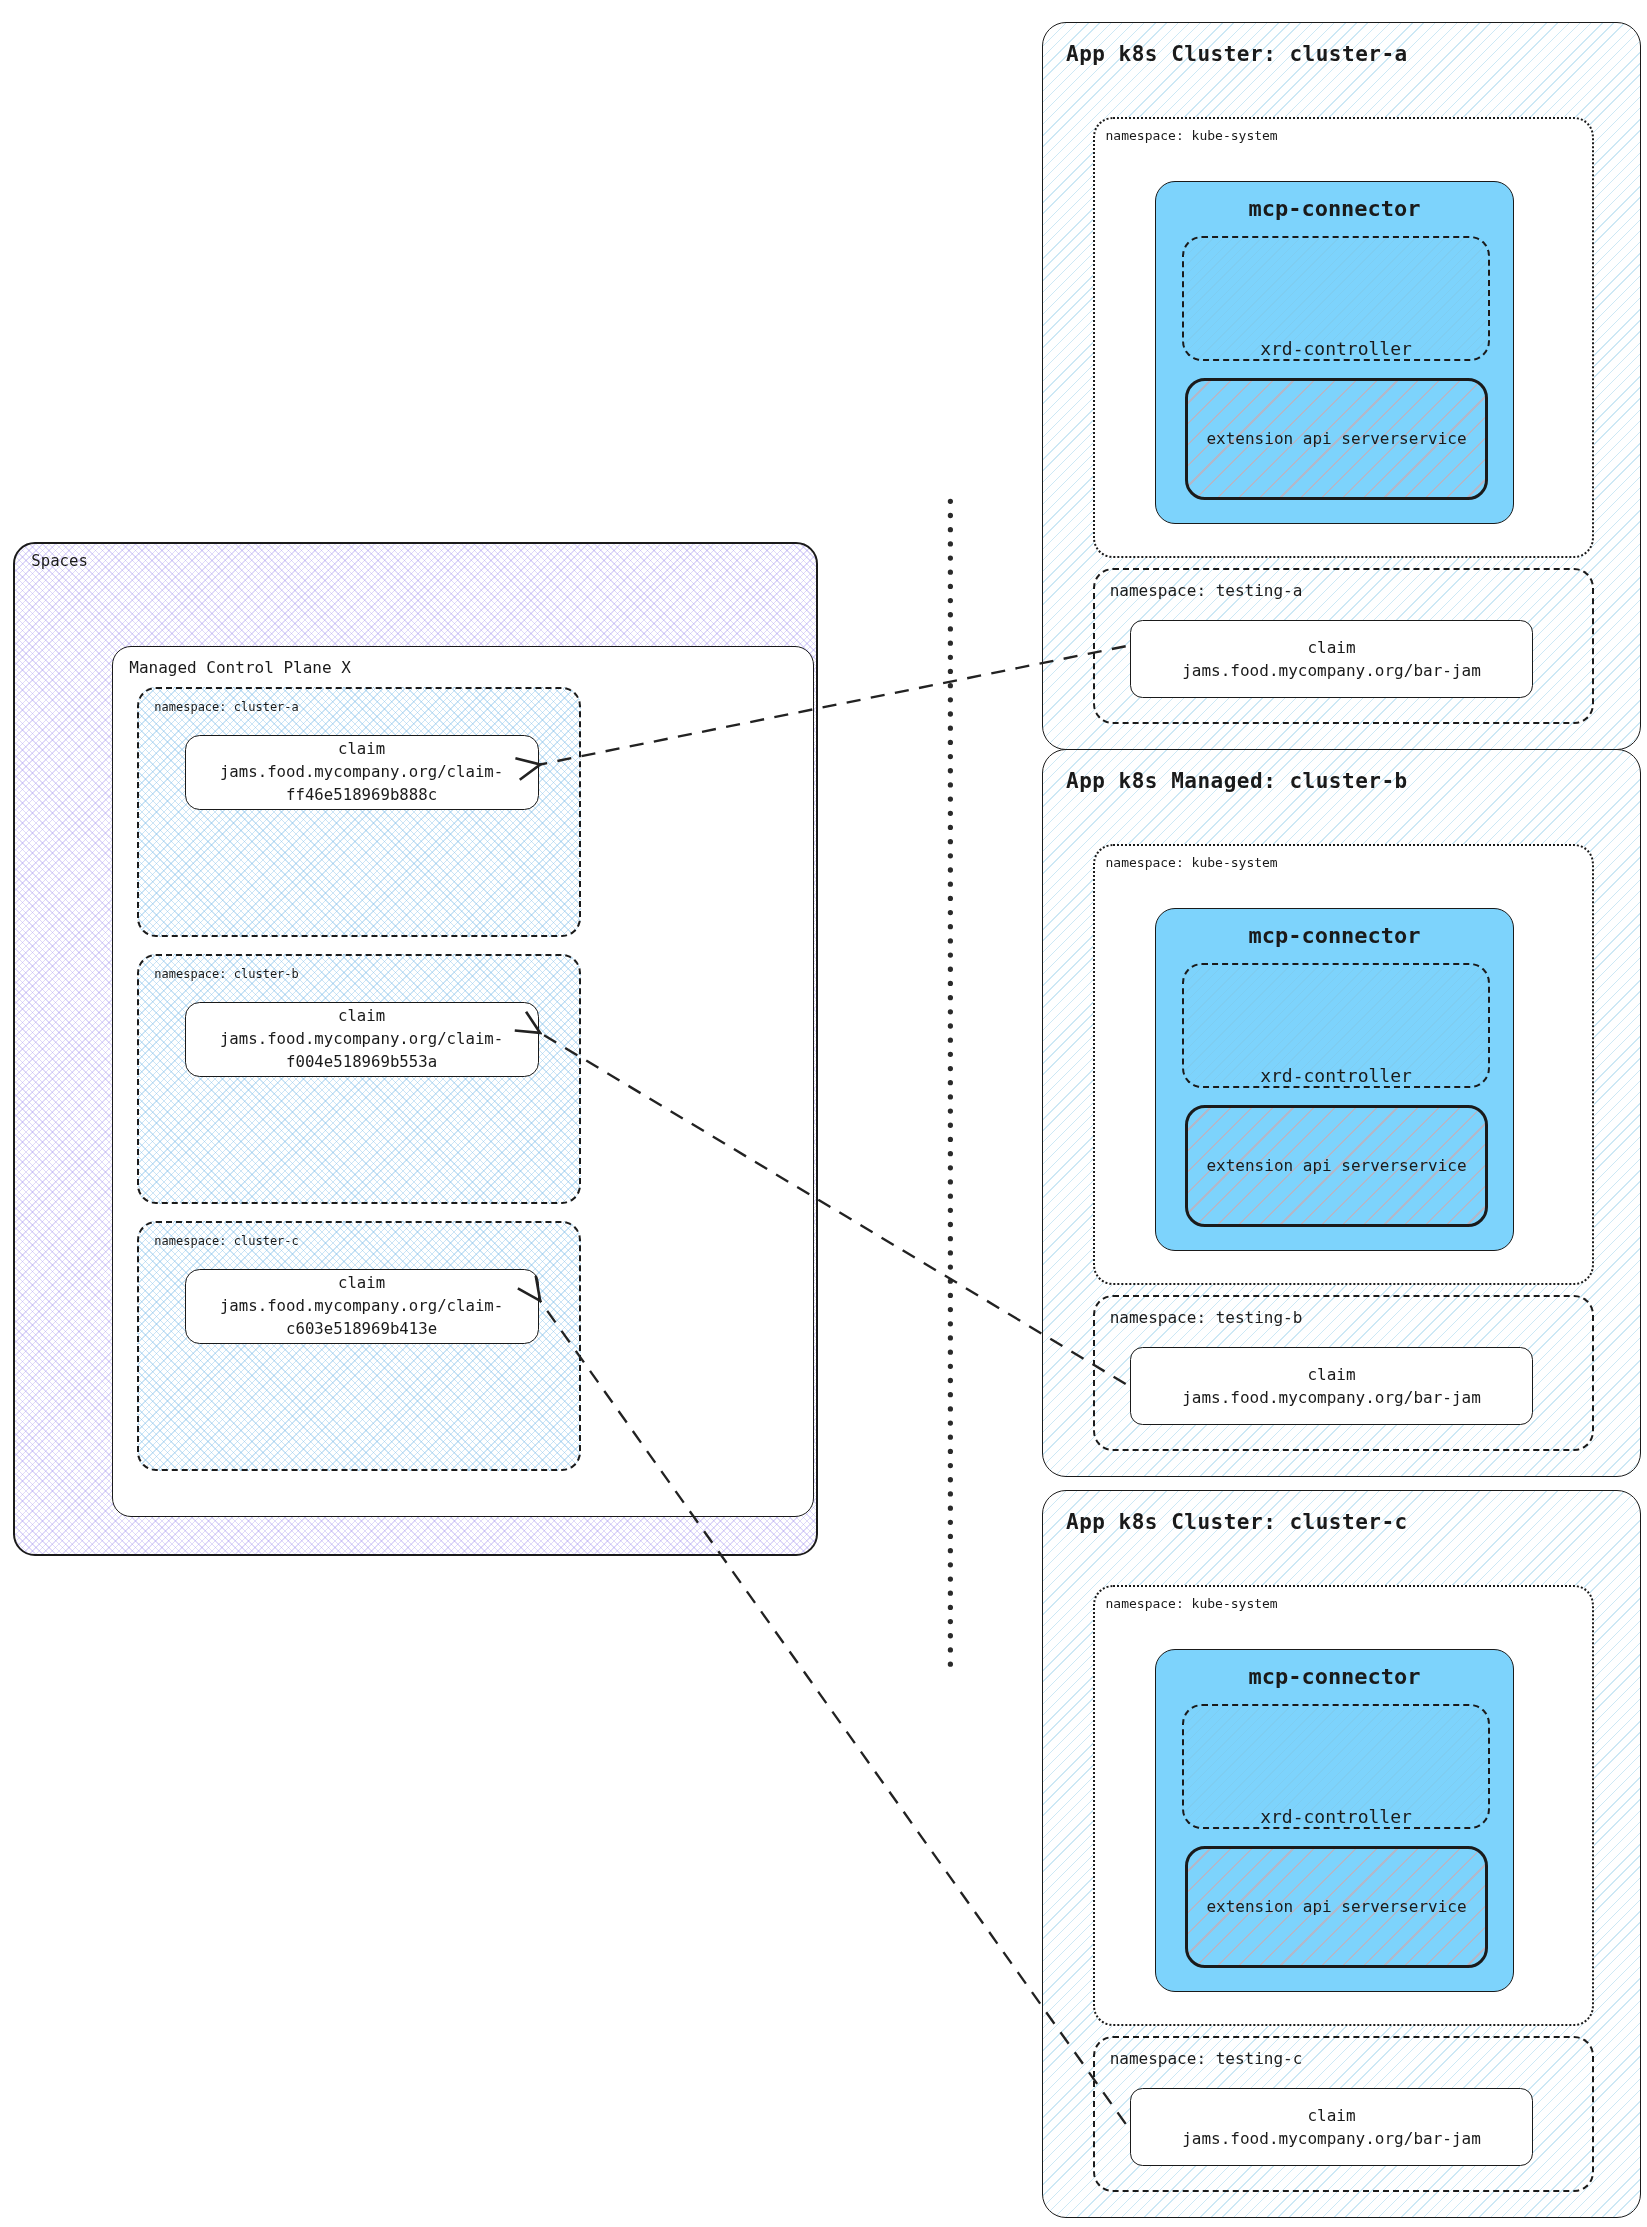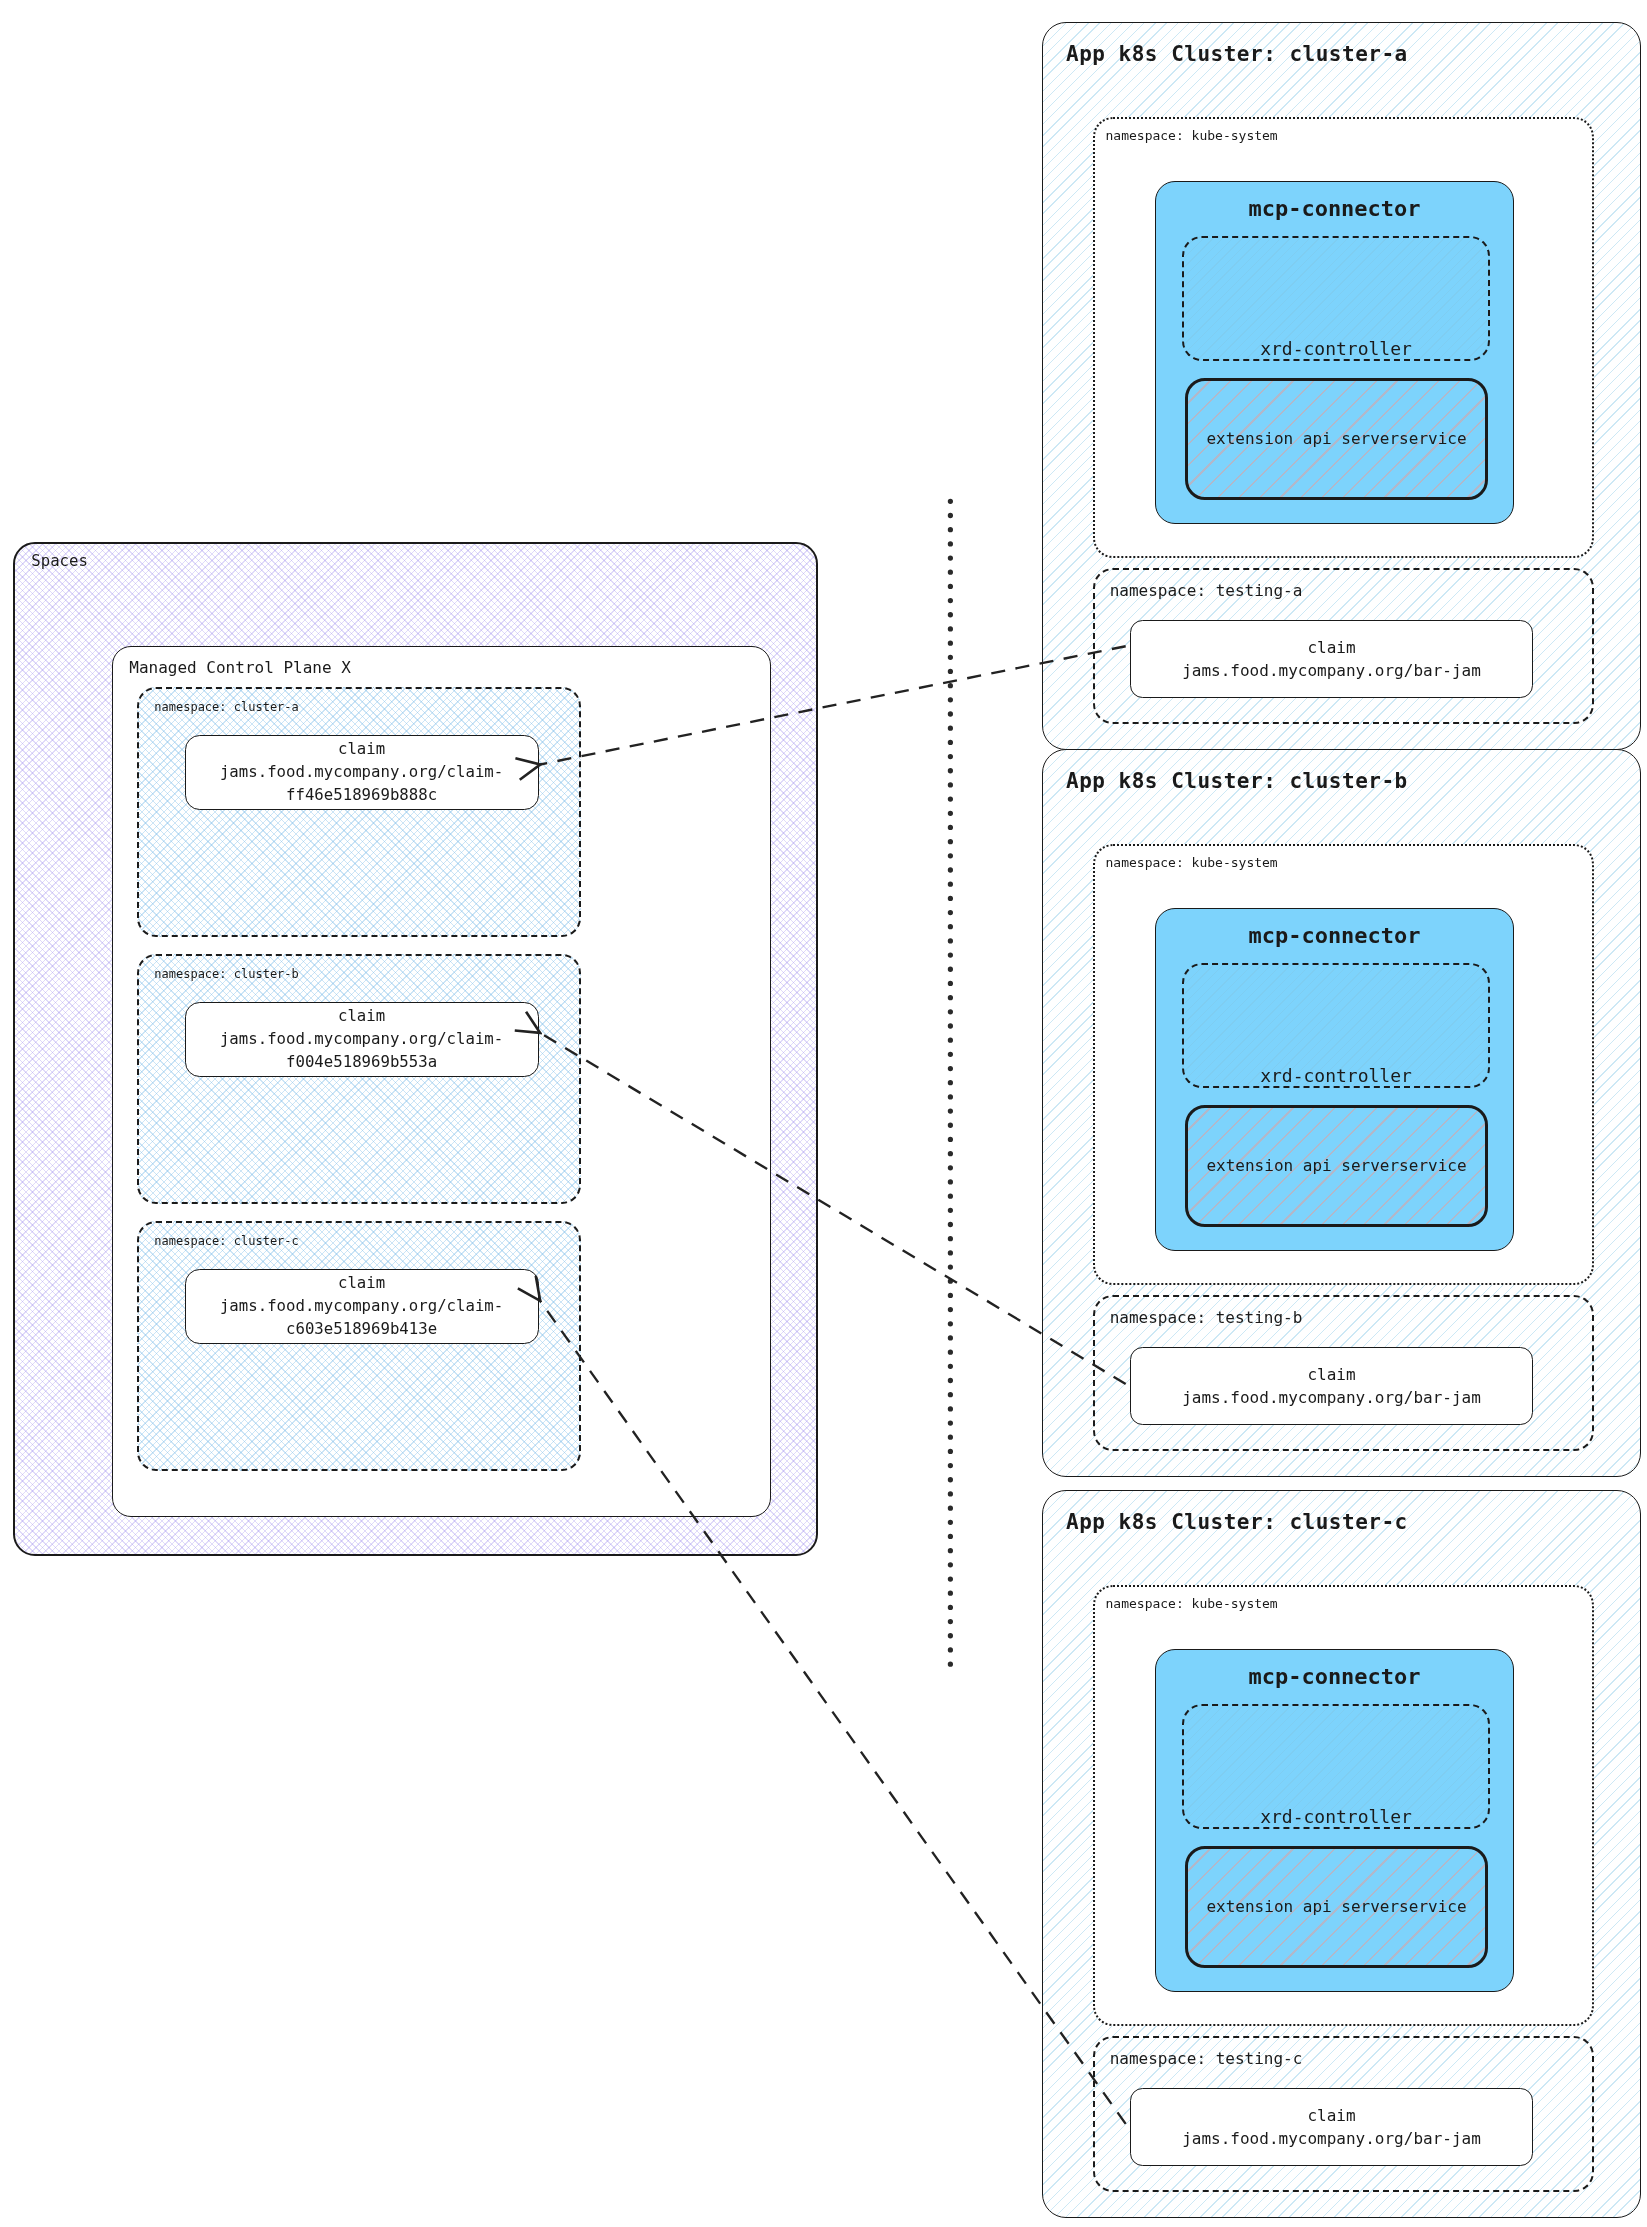--- a/index.html
+++ b/index.html
@@ -75,21 +75,21 @@
     border:2.1px solid #1a1a1a;border-radius:22px;
     background:
       repeating-linear-gradient(45deg,  rgba(152,134,236,0.30) 0 1px, transparent 1px 4.7px),
       repeating-linear-gradient(135deg, rgba(152,134,236,0.30) 0 1px, transparent 1px 4.7px),
       #ffffff;
     z-index:10;
   }
   .spaces-label{position:absolute;left:16.7px;top:7.3px;font-size:15.7px;font-weight:normal;}
   .mcpx{
     position:absolute;left:97px;top:102px;width:657px;height:869px;
-    background:#ffffff;border:1.6px solid #1a1a1a;border-radius:19px;
+    background:#ffffff;border:1.6px solid #1a1a1a;border-radius:19px;padding-left:43px;
   }
   .mcpx-label{position:absolute;left:16.7px;top:10.5px;font-size:16px;white-space:nowrap;}
   .l-ns{
     position:absolute;left:24px;width:440px;height:246px;
     border:2.6px dashed #1a1a1a;border-radius:19px;
     background:
       repeating-linear-gradient(45deg,  rgba(120,186,232,0.38) 0 1px, transparent 1px 5.2px),
       repeating-linear-gradient(135deg, rgba(120,186,232,0.38) 0 1px, transparent 1px 5.2px);
   }
   .l-ns--a{top:40px;}
@@ -172,21 +172,21 @@
   <div class="testing-ns">
     <div class="testing-label">namespace: testing-a</div>
     <div class="r-claim">
       <div>claim</div>
       <div>jams.food.mycompany.org/bar-jam</div>
     </div>
   </div>
 </div>
 
 <div class="cluster" id="cluster-b">
-  <div class="cluster-title">App k8s Cluster: cluster-b</div>
+  <div class="cluster-title">App k8s Managed: cluster-b</div>
   <div class="kube-ns">
     <div class="kube-label">namespace: kube-system</div>
     <div class="mcp-conn">
       <div class="mcp-label">mcp-connector</div>
       <div class="xrd-box">
         <span>xrd-controller</span>
       </div>
       <div class="ext-box">
         <div>extension api server</div>
         <div>service</div>

